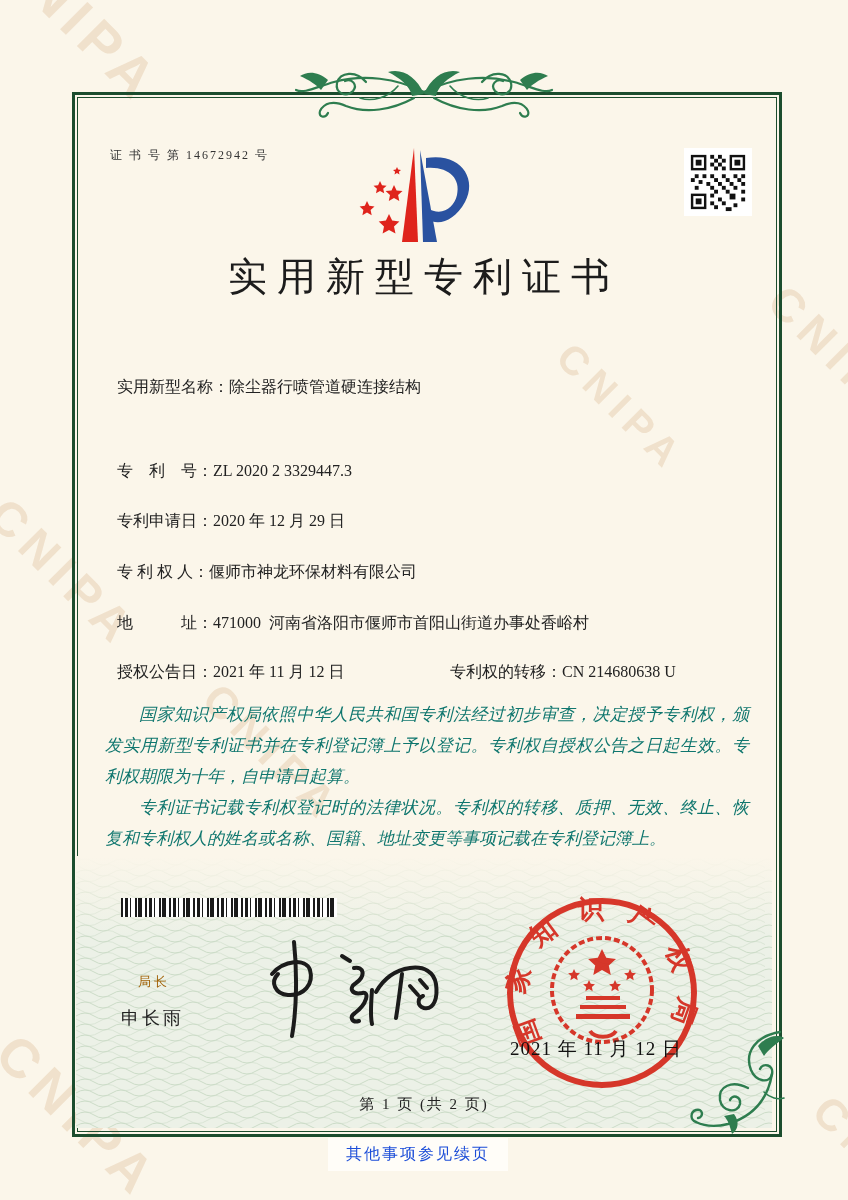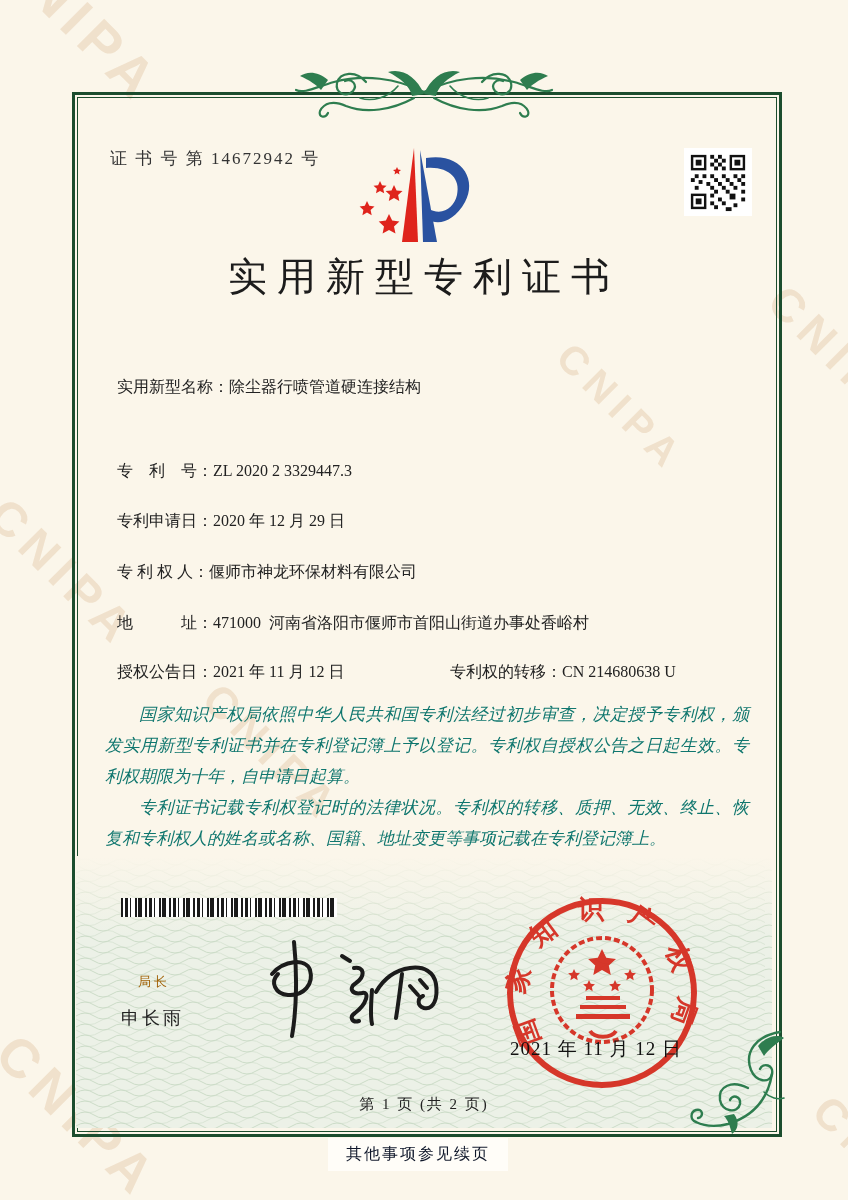--- a/index.html
+++ b/index.html
@@ -19,21 +19,21 @@
 
   
   .guilloche{position:absolute;left:76px;top:856px;width:696px;height:272px;
              background:#ecf1e7;z-index:2;}
   .guilloche svg{position:absolute;inset:0;}
   .guilloche .fade{position:absolute;left:0;top:0;width:100%;height:80px;
                    background:linear-gradient(#fbf6ea,rgba(251,246,234,0));}
 
   .content{position:absolute;inset:0;z-index:3;}
 
-  .certno{position:absolute;left:110px;top:147px;font-size:17px;letter-spacing:2px;color:#333;}
+  .certno{position:absolute;left:110px;top:147px;font-size:12px;letter-spacing:2px;color:#333;}
 
   .logo{position:absolute;left:350px;top:138px;}
   .qr{position:absolute;left:684px;top:148px;background:#fff;padding:3px;}
 
   .title{position:absolute;left:72px;top:250px;width:704px;text-align:center;
          font-size:39px;font-weight:400;letter-spacing:10px;color:#1c1c1c;}
 
   .frow{position:absolute;left:117px;width:640px;height:24px;font-size:16px;color:#222;}
   .flabel{white-space:pre;}
   .fvalue{white-space:pre;}
@@ -55,21 +55,21 @@
 
   .seal{position:absolute;left:502px;top:893px;}
   .seal-date{position:absolute;left:500px;top:1036px;width:192px;text-align:center;
              font-size:19px;color:#111;letter-spacing:1px;white-space:pre;z-index:4;}
 
   .pageno{position:absolute;left:72px;top:1095px;width:704px;text-align:center;
           font-size:15px;color:#222;letter-spacing:2px;}
 
   .contbox{position:absolute;left:328px;top:1138px;width:180px;height:33px;background:#fffdf8;
            display:flex;align-items:center;justify-content:center;
-           font-size:16px;color:#0f172a;letter-spacing:2px;z-index:4;}
+           font-size:16px;color:#1d4ed8;letter-spacing:2px;z-index:4;}
 
   .ornament{position:absolute;z-index:3;}
 </style>
 </head>
 <body>
 
 <div class="page">
 
   <span class="wm" style="left:-28px;top:-14px;font-size:56px;">CNIPA</span>
   <span class="wm" style="left:750px;top:330px;font-size:46px;">CNIPA</span>

